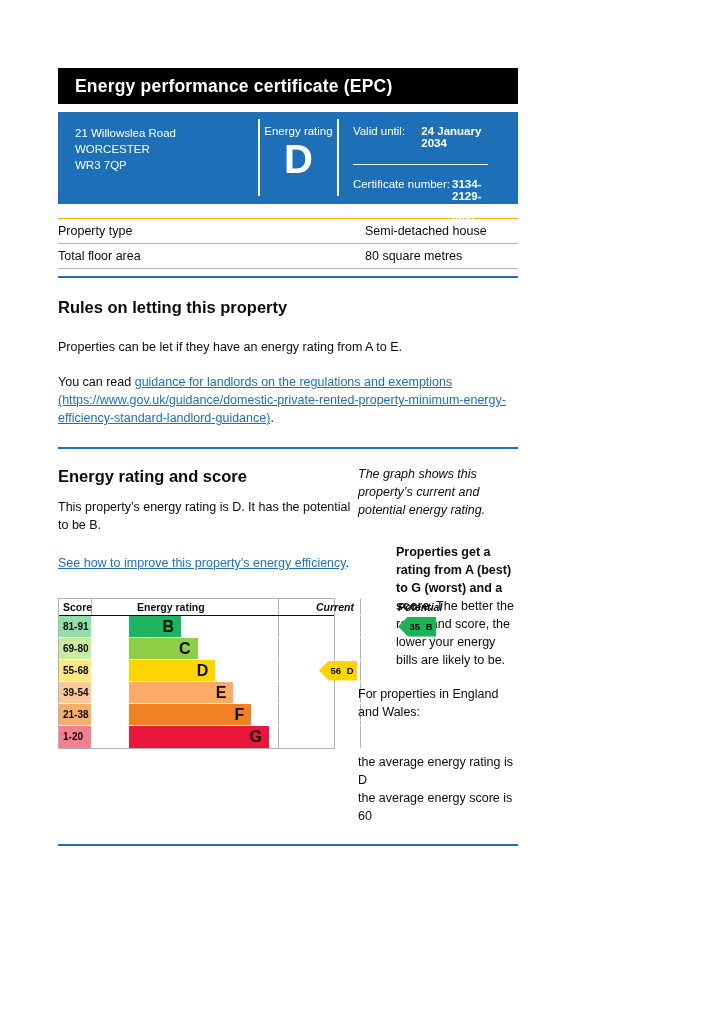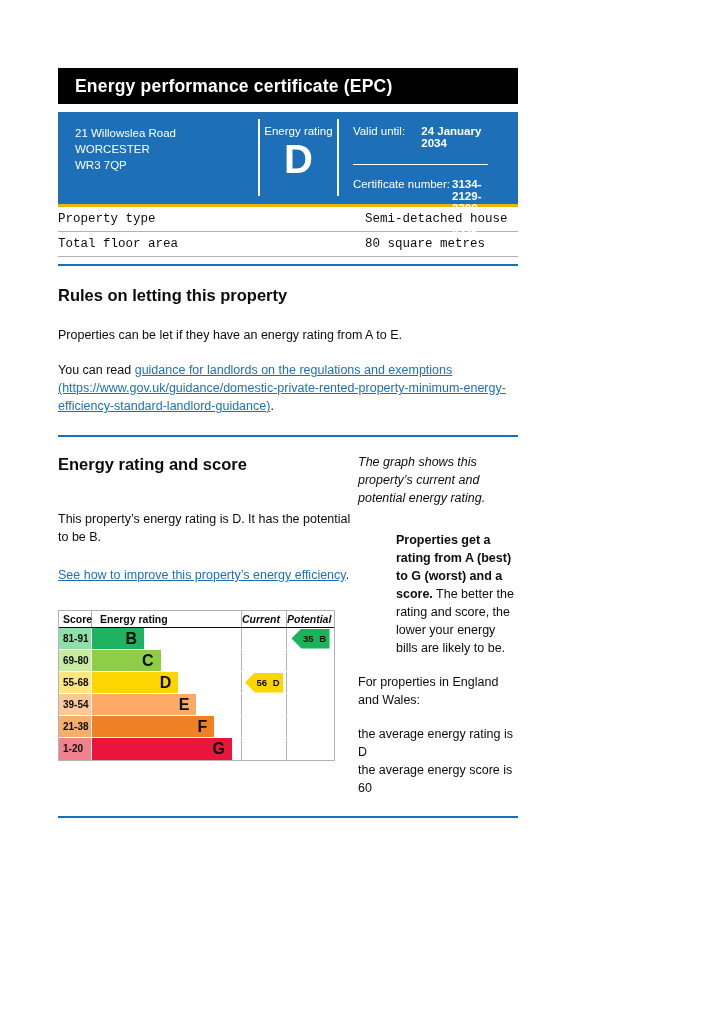--- a/index.html
+++ b/index.html
@@ -35,52 +35,52 @@
   .sb-col-valid { flex: 1; padding: 13px 30px 0 14px; font-size: 11.5px; }
   .sb-valid-row { display: flex; }
   .sb-valid-row .lbl { width: 91px; }
   .sb-valid-row .val { font-weight: bold; }
   .sb-hr { border: none; border-top: 1px solid #ffffff; margin: 15px 0 0 0; }
   .sb-cert-row { margin-top: 13px; display: flex; }
   .sb-cert-row .lbl { white-space: pre; }
   .sb-cert-row .val { font-weight: bold; margin-left: 2px; }
 
   
-  .details-table { margin-top: 0; border-top: 3px solid #eab308; font-size: 12.5px; font-family: Liberation Mono, monospace; }
+  .details-table { margin-top: 14px; border-top: 1px solid #eab308; font-size: 12.5px; }
   .details-row { display: flex; height: 25px; align-items: center; border-bottom: 1px solid #b1b4b6; }
   .details-row .row-label { width: 307px; }
 
   .blue-rule { border: none; border-top: 2px solid #1d70b8; }
   .rule-1 { margin-top: 7px; }
   .rule-2 { margin-top: 20px; }
   .rule-3 { margin-top: 19px; }
 
   h2 { font-size: 16.5px; font-weight: bold; line-height: 20px; }
   .rules-section h2 { margin-top: 19px; }
   p { font-size: 12.5px; line-height: 18px; }
   .rules-section .p1 { margin-top: 21px; }
   .rules-section .p2 { margin-top: 17px; overflow-wrap: break-word; }
   a { color: #1d70b8; text-decoration: underline; cursor: pointer; }
 
   
   .two-col { display: flex; }
   .col-left { width: 300px; flex: none; }
   .col-right { width: 278px; margin-left: auto; }
   .col-left h2 { margin-top: 17px; }
-  .col-left .p1 { margin-top: 36px; }
+  .col-left .p1 { margin-top: 12px; }
   .col-left .p-link { margin-top: 20px; }
   .col-right .p1 { margin-top: 16px; font-style: italic; }
   .col-right .p2 { margin-top: 24px; margin-left: 38px; }
   .col-right .p3 { margin-top: 16px; }
-  .col-right .p4 { margin-top: 16px; }
+  .col-right .p4 { margin-top: 32px; }
   .bold { font-weight: bold; }
 
   
   .epc-table { margin-top: 26px; width: 277px; border: 1px solid #b1b4b6; }
-  .epc-row { display: flex; }
+  .epc-row { display: flex; gap: 37px; }
   .epc-row.band { height: 22px; border-bottom: 1px solid #ffffff; }
   .epc-row.band:last-child { border-bottom: none; }
   .epc-head { height: 17px; border-bottom: 1px solid #0b0c0c; }
   .epc-cell { height: 100%; }
   .c0 { width: 33px; flex: none; }
   .c1 { width: 150px; flex: none; border-right: 1px solid #b1b4b6; }
   .c2 { width: 45px; flex: none; border-right: 1px solid #b1b4b6; }
   .c3 { flex: 1; }
   .epc-head .epc-cell { font-weight: bold; font-size: 10.5px; line-height: 16px; }
   .epc-head .c0 { padding-left: 4px; border-right: 1px solid #b1b4b6; }

